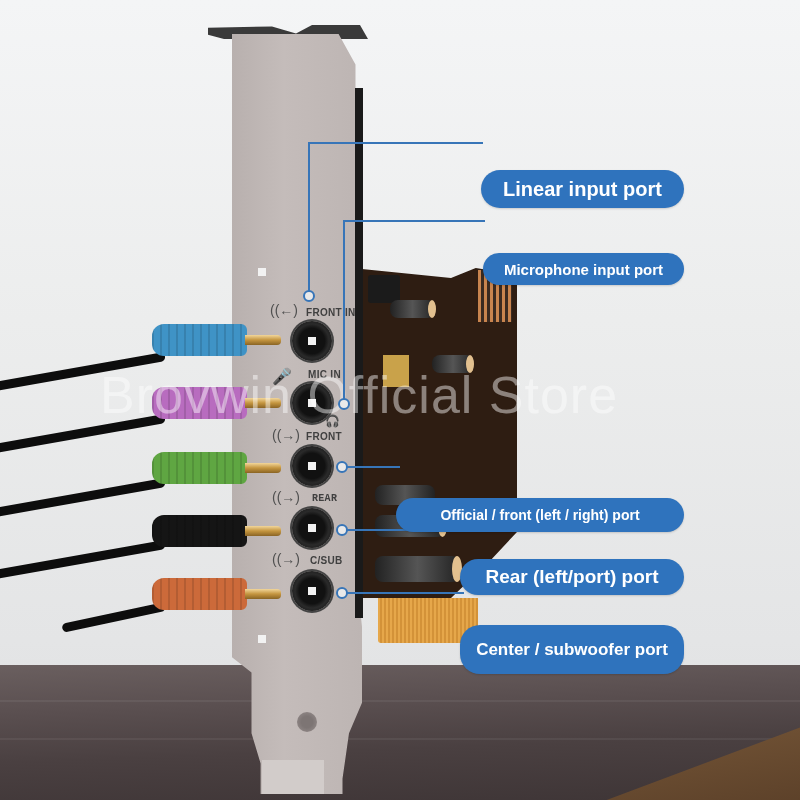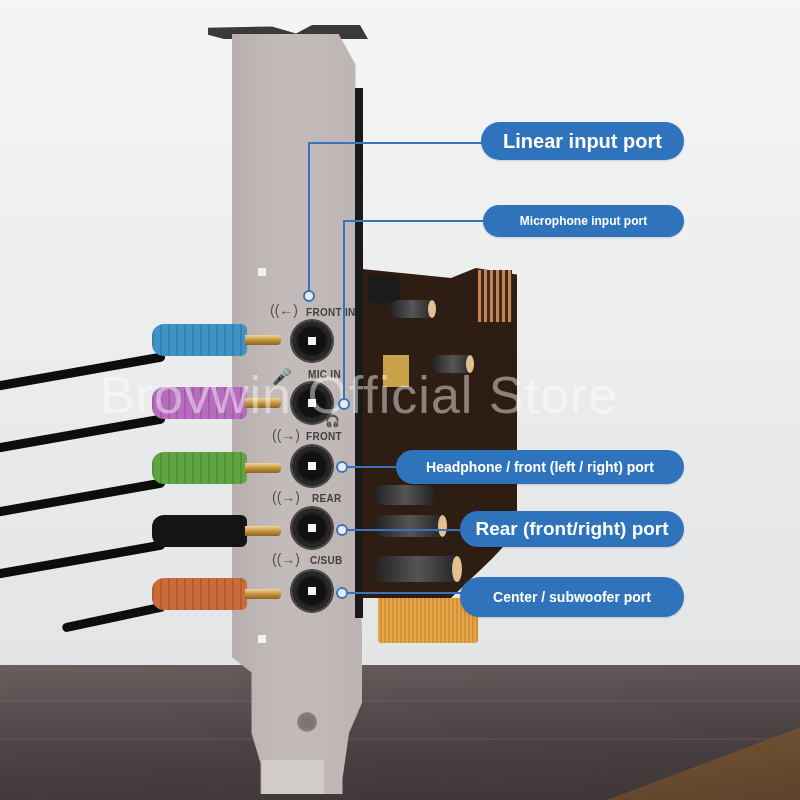--- a/index.html
+++ b/index.html
@@ -46,21 +46,21 @@
   .cable{height:9px;background:#0d0d0d;border-radius:5px;transform-origin:right center;}
   .plug{height:32px;width:95px;border-radius:12px 6px 6px 12px;}
   .plug-ridge{background:repeating-linear-gradient(90deg,rgba(0,0,0,0.12) 0 2px,transparent 2px 8px);}
   .pin{height:10px;width:36px;background:linear-gradient(180deg,#f2d69a,#c4953f,#8a6424);border-radius:0 4px 4px 0;}
   
   .line{background:#3775b8;}
   .dot{width:8px;height:8px;border:2px solid #3775b8;border-radius:50%;background:#e9e9e9;}
   
   .pill{background:#2f73bd;color:#fff;border-radius:20px;font-weight:bold;
     display:flex;align-items:center;justify-content:center;white-space:nowrap;
-    box-shadow:0 1px 2px rgba(0,0,0,0.15);}
+    box-shadow:0 1px 2px rgba(0,0,0,0.15);margin-top:48px;}
   .watermark{left:100px;top:365px;font-size:52px;color:rgba(255,255,255,0.45);
     letter-spacing:1px;white-space:nowrap;}
 </style>
 </head>
 <body>
 
 <div class="abs table"></div>
 <div class="abs table-streak" style="left:0;top:700px;width:800px;"></div>
 <div class="abs table-streak" style="left:0;top:738px;width:800px;"></div>
 <div class="abs table-edge"></div>
@@ -89,21 +89,21 @@
 <div class="abs bracket-notch" style="top:635px;"></div>
 
 <div class="abs port-icon" style="left:270px;top:302px;">((←)</div>
 <div class="abs port-label" style="left:306px;top:307px;">FRONT IN</div>
 <div class="abs port-icon" style="left:272px;top:367px;font-size:16px;">🎤</div>
 <div class="abs port-label" style="left:308px;top:369px;text-align:center;">MIC IN</div>
 <div class="abs port-icon" style="left:272px;top:427px;">((→)</div>
 <div class="abs port-label" style="left:306px;top:431px;">FRONT</div>
 <div class="abs port-icon" style="left:325px;top:414px;font-size:12px;">🎧</div>
 <div class="abs port-icon" style="left:272px;top:489px;">((→)</div>
-<div class="abs port-label" style="left:312px;top:493px;">REAR</div>
+<div class="abs port-label" style="left:312px;top:493px;font-family:Liberation Mono, monospace;">REAR</div>
 <div class="abs port-icon" style="left:272px;top:551px;">((→)</div>
 <div class="abs port-label" style="left:310px;top:555px;">C/SUB</div>
 
 <div class="abs jack" style="left:292px;top:321px;">
     <div class="jack-dot"></div>
   </div>
 <div class="abs jack" style="left:292px;top:383px;">
     <div class="jack-dot"></div>
   </div>
 <div class="abs jack" style="left:292px;top:446px;">
@@ -146,16 +146,16 @@
 <div class="abs line" style="left:344px;top:466px;width:56px;height:2px;"></div>
 <div class="abs dot" style="left:336px;top:461px;"></div>
 
 <div class="abs line" style="left:344px;top:529px;width:120px;height:2px;"></div>
 <div class="abs dot" style="left:336px;top:524px;"></div>
 
 <div class="abs line" style="left:344px;top:592px;width:120px;height:2px;"></div>
 <div class="abs dot" style="left:336px;top:587px;"></div>
 
 <div class="abs pill" style="left:481px;top:122px;width:203px;height:38px;font-size:20px;">Linear input port</div>
-<div class="abs pill" style="left:483px;top:205px;width:201px;height:32px;font-size:12px;">Microphone input port</div>
-<div class="abs pill" style="left:396px;top:450px;width:288px;height:34px;font-size:14px;">Headphone / front (left / right) port</div>
-<div class="abs pill" style="left:460px;top:511px;width:224px;height:36px;font-size:19px;">Rear (front/right) port</div>
-<div class="abs pill" style="left:460px;top:577px;width:224px;height:40px;font-size:14px;">Center / subwoofer port</div>
+<div class="abs pill" style="left:483px;top:205px;width:201px;height:32px;font-size:15px;">Microphone input port</div>
+<div class="abs pill" style="left:396px;top:450px;width:288px;height:34px;font-size:14px;">Official / front (left / right) port</div>
+<div class="abs pill" style="left:460px;top:511px;width:224px;height:36px;font-size:19px;">Rear (left/port) port</div>
+<div class="abs pill" style="left:460px;top:577px;width:224px;height:49px;font-size:17px;">Center / subwoofer port</div>
 
 </body></html>

